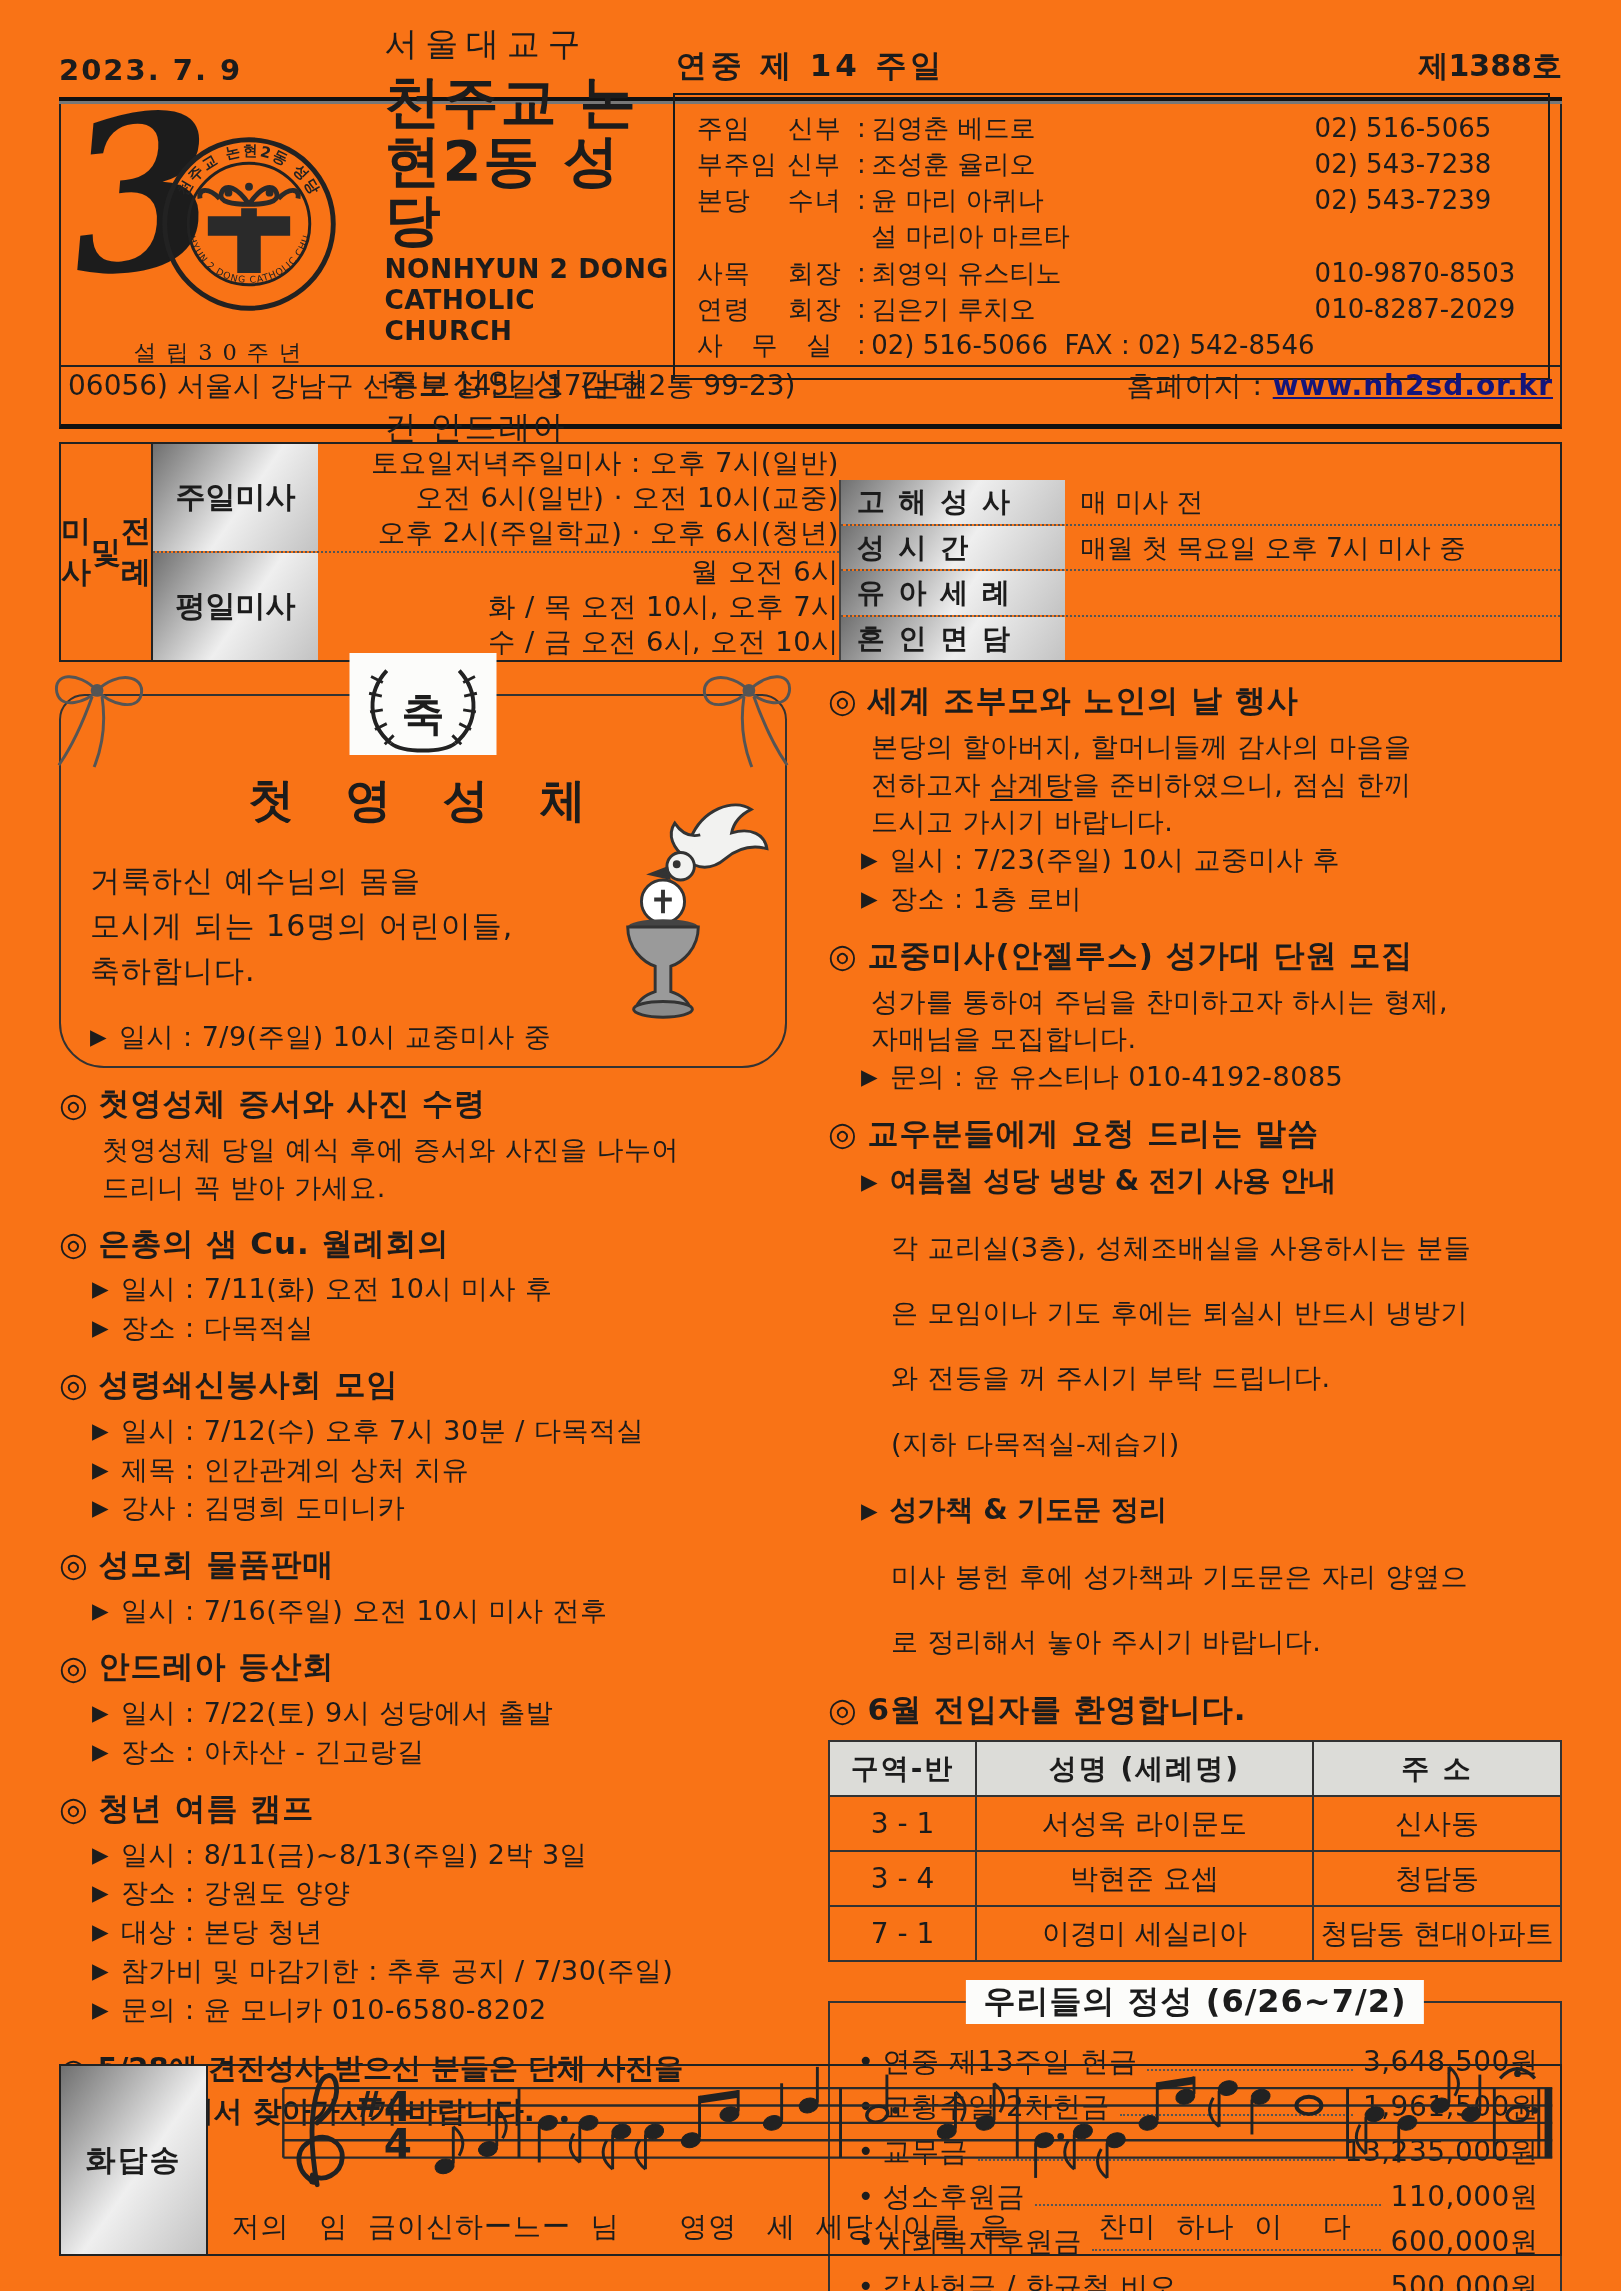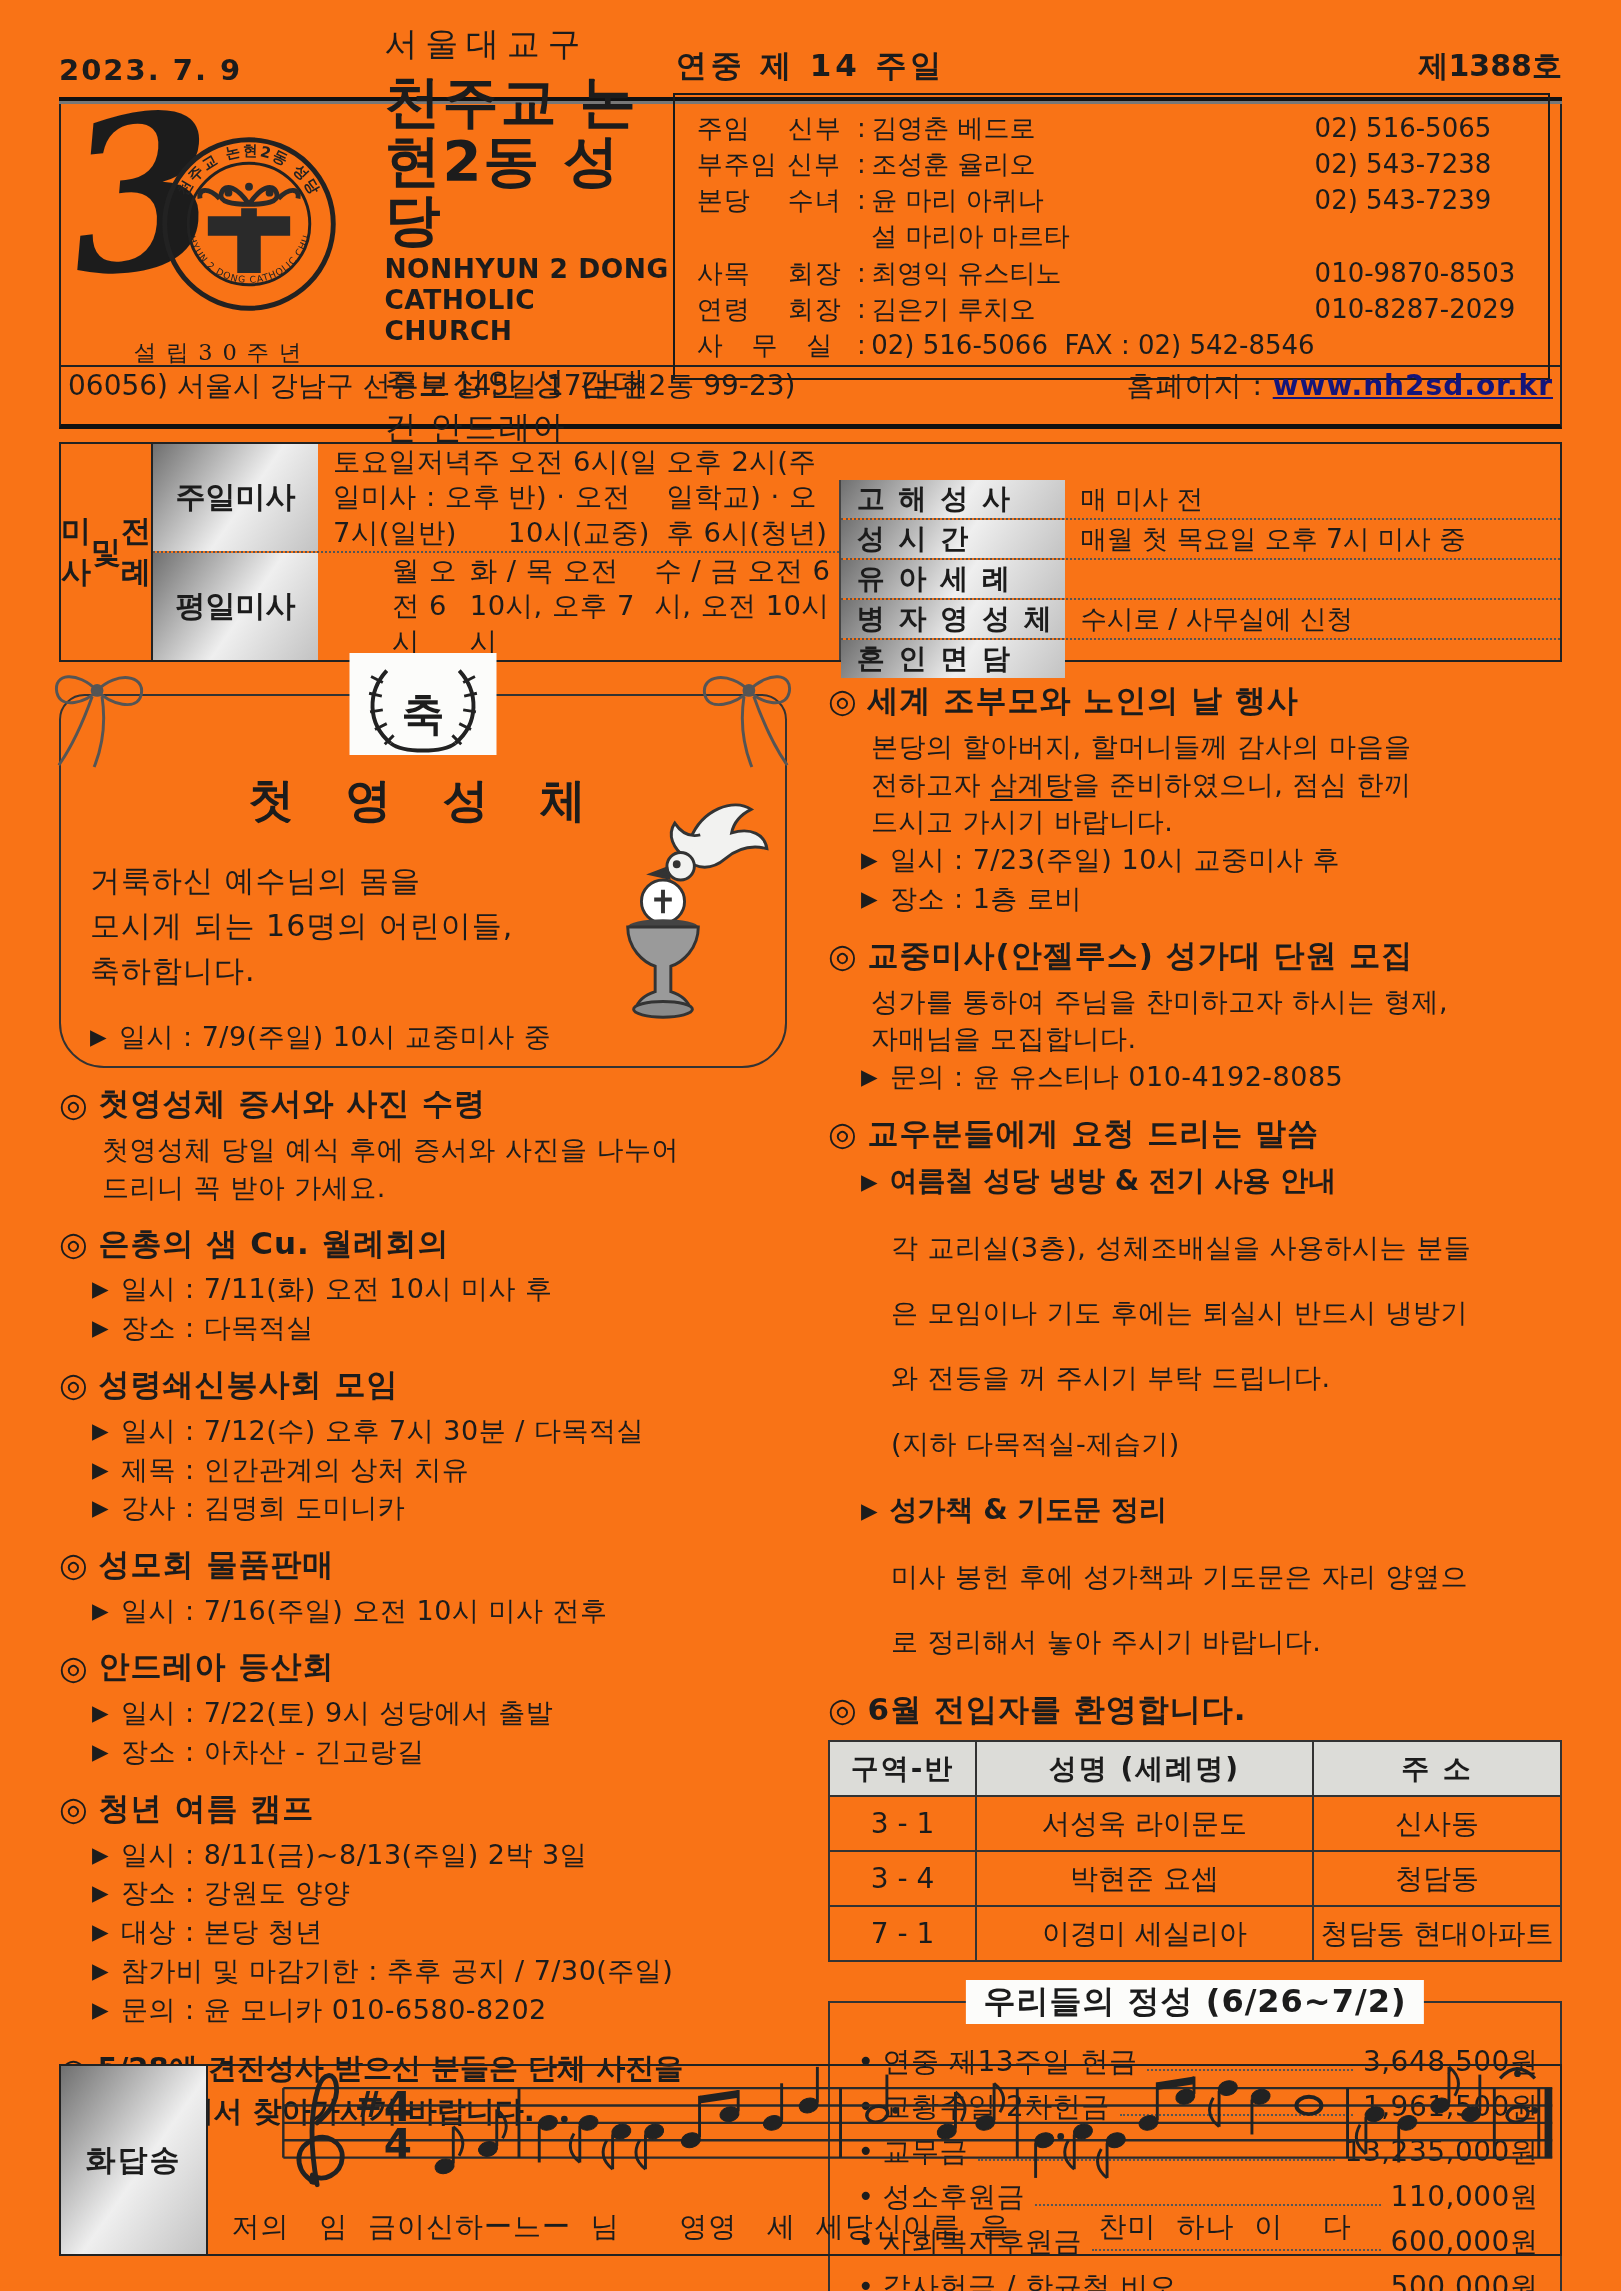--- a/index.html
+++ b/index.html
@@ -38,21 +38,21 @@
 
   
   .mass{display:flex;border:2.9px solid #222;margin-top:13.7px;height:220px;box-sizing:border-box;}
   .mass .side{flex:0 0 90px;display:flex;justify-content:flex-start;align-items:center;
     font-size:30px;font-weight:bold;border-right:2.9px solid #222;padding:11.8px 0;}
   .gradcell{background:linear-gradient(125deg,#6f6f6f,#efefef 55%,#c2c2c2);}
   .lefttab{flex:0 0 686px;display:flex;flex-direction:column;}
   .lrow{flex:1;display:flex;}
   .lrow+.lrow{border-top:2px dotted #555;}
   .lrow .lab{flex:0 0 165px;display:flex;align-items:center;justify-content:center;font-size:30px;font-weight:bold;}
-  .lrow .cnt{flex:1;display:flex;flex-direction:row;justify-content:center;font-size:27.4px;line-height:1.28;padding-left:15px;letter-spacing:0.5px;}
+  .lrow .cnt{flex:1;display:flex;flex-direction:column;justify-content:center;font-size:27.4px;line-height:1.28;padding-left:29px;letter-spacing:0.5px;align-items:flex-end;}
   .righttab{flex:1;display:flex;flex-direction:column;border-left:2.9px solid #444;margin-top:36px;}
   .rrow{flex:1;display:flex;}
   .rrow+.rrow{border-top:2px dotted #555;}
   .rrow .lab{flex:0 0 208px;display:flex;align-items:center;padding-left:15.7px;font-size:28px;font-weight:bold;letter-spacing:2px;}
   .rrow .val{flex:1;display:flex;align-items:center;padding-left:15.7px;font-size:26.5px;}
 
   
   .columns{display:flex;gap:41px;margin-top:17.6px;}
   .colL{width:728px;}
   .colR{width:734px;}
@@ -201,24 +201,20 @@
           <div class="lab gradcell">고 해 성 사</div>
           <div class="val">매 미사 전</div>
         </div>
       <div class="rrow">
           <div class="lab gradcell">성   시   간</div>
           <div class="val">매월 첫 목요일 오후 7시 미사 중</div>
         </div>
       <div class="rrow">
           <div class="lab gradcell">유 아 세 례</div>
           <div class="val"></div>
-        </div>
-      <div class="rrow">
-          <div class="lab gradcell">병 자 영 성 체</div>
-          <div class="val">수시로 / 사무실에 신청</div>
         </div>
       <div class="rrow">
           <div class="lab gradcell">혼 인 면 담</div>
           <div class="val"></div>
         </div>
     </div>
   </div>
 
   <div class="columns">
 

